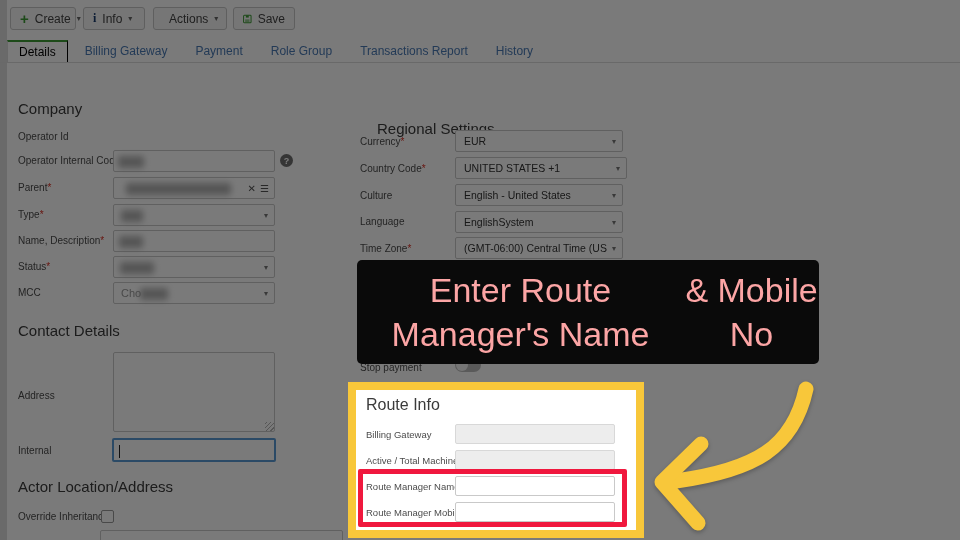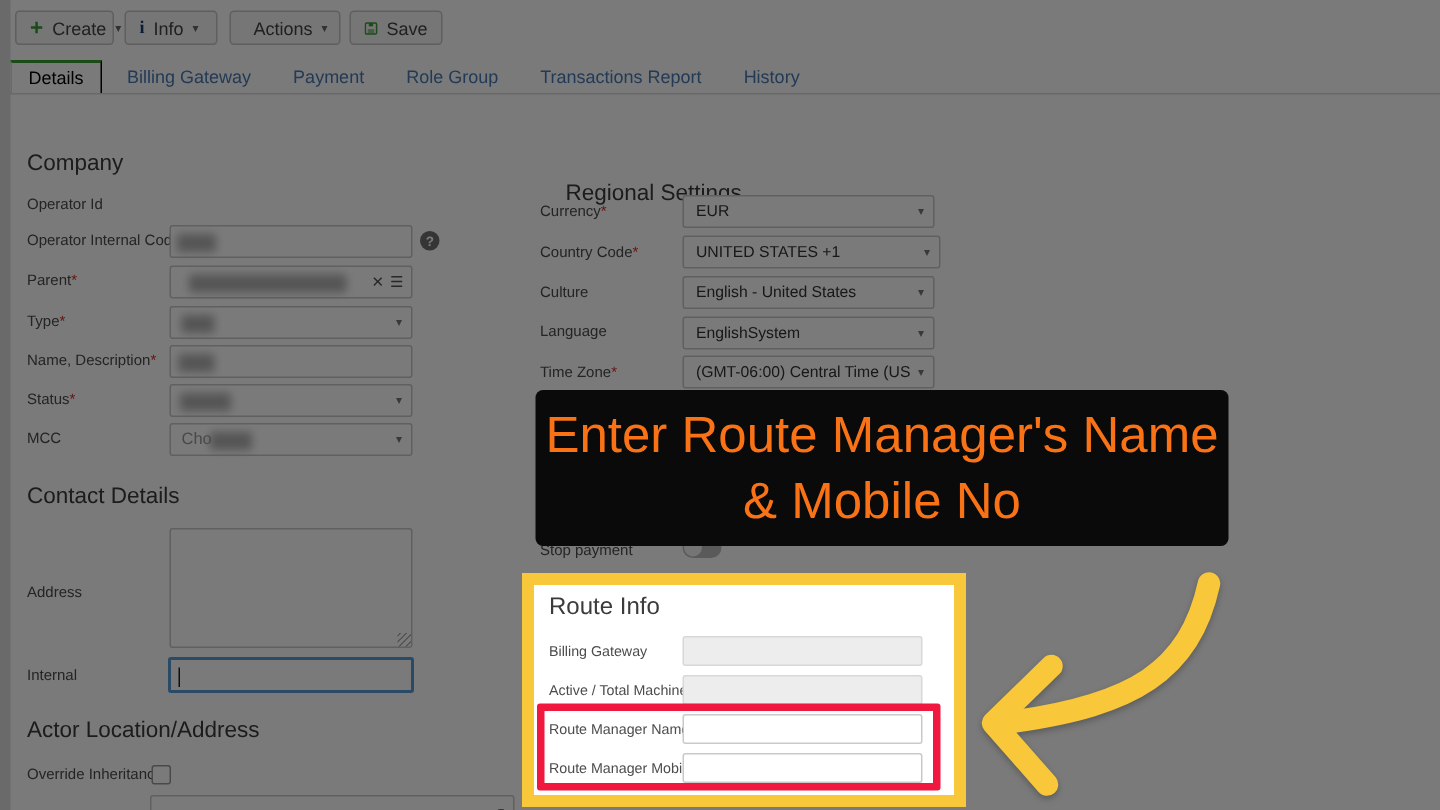--- a/index.html
+++ b/index.html
@@ -49,22 +49,22 @@
 
   
   .dim{position:absolute;inset:0;background:rgba(0,0,0,0.52);z-index:50;}
   .route-panel{position:absolute;left:348px;top:382px;width:296px;height:156px;box-sizing:border-box;
                border:8px solid #F8C73A;background:#fff;z-index:60;}
   .route-title{position:absolute;left:10px;top:6px;font-size:16px;color:#3b3b3b;}
   .rlbl{position:absolute;font-size:9.5px;color:#4c4c4c;white-space:nowrap;}
   .redbox{position:absolute;left:358px;top:469px;width:269px;height:58px;box-sizing:border-box;
           border:5px solid #F0183E;z-index:72;pointer-events:none;border-radius:2px;}
   .blackbox{position:absolute;left:357px;top:260px;width:462px;height:104px;background:#0A0A0A;
-            border-radius:5px;z-index:70;display:flex;flex-direction:column;align-items:center;
-            justify-content:center;color:#f97316;font-size:34px;line-height:44px;text-align:center;}
+            border-radius:5px;z-index:70;display:flex;flex-direction:row;align-items:center;
+            justify-content:center;color:#fca5a5;font-size:34px;line-height:44px;text-align:center;}
   .arrow-svg{position:absolute;left:0;top:0;z-index:80;pointer-events:none;}
 </style>
 </head>
 <body>
 
 <div class="stage">
   <div class="left-strip"></div>
 
   <div class="tbtn" style="left:10px;width:66px;">
     <span class="plus">+</span>

